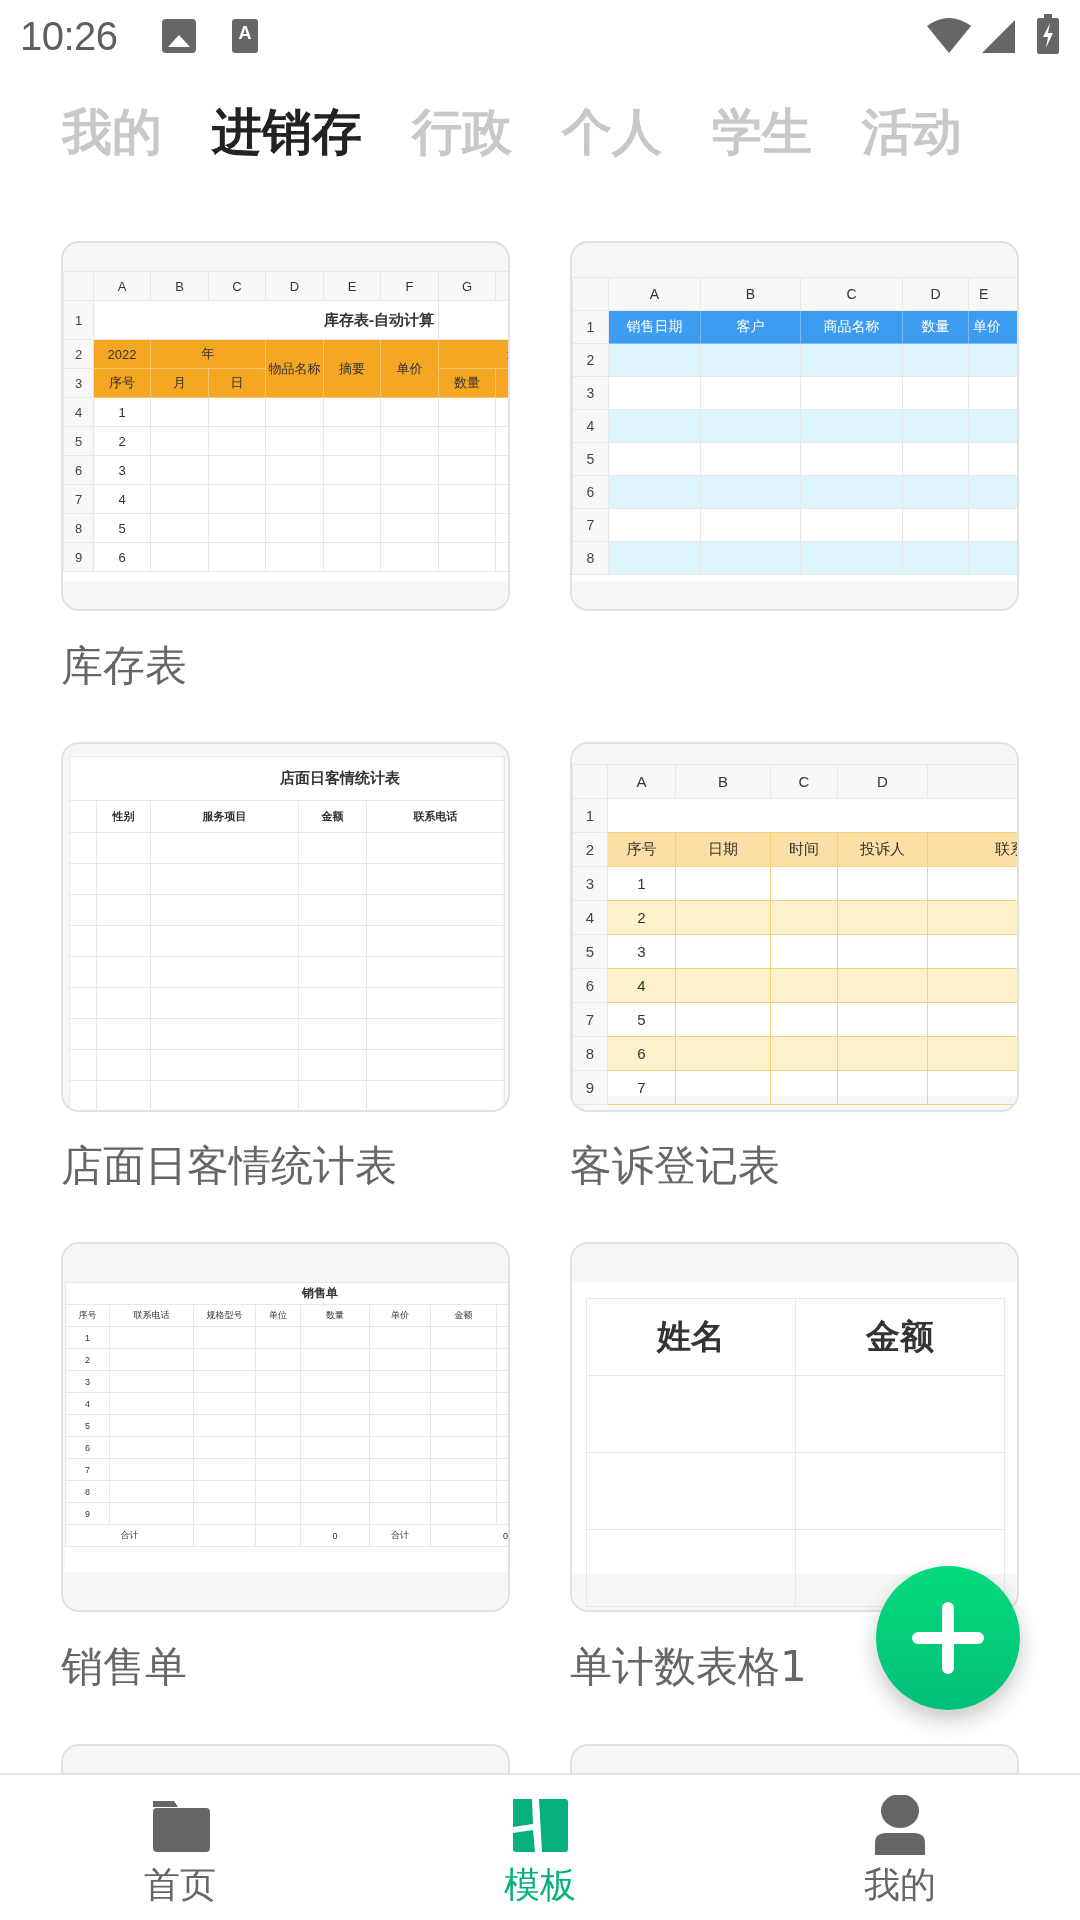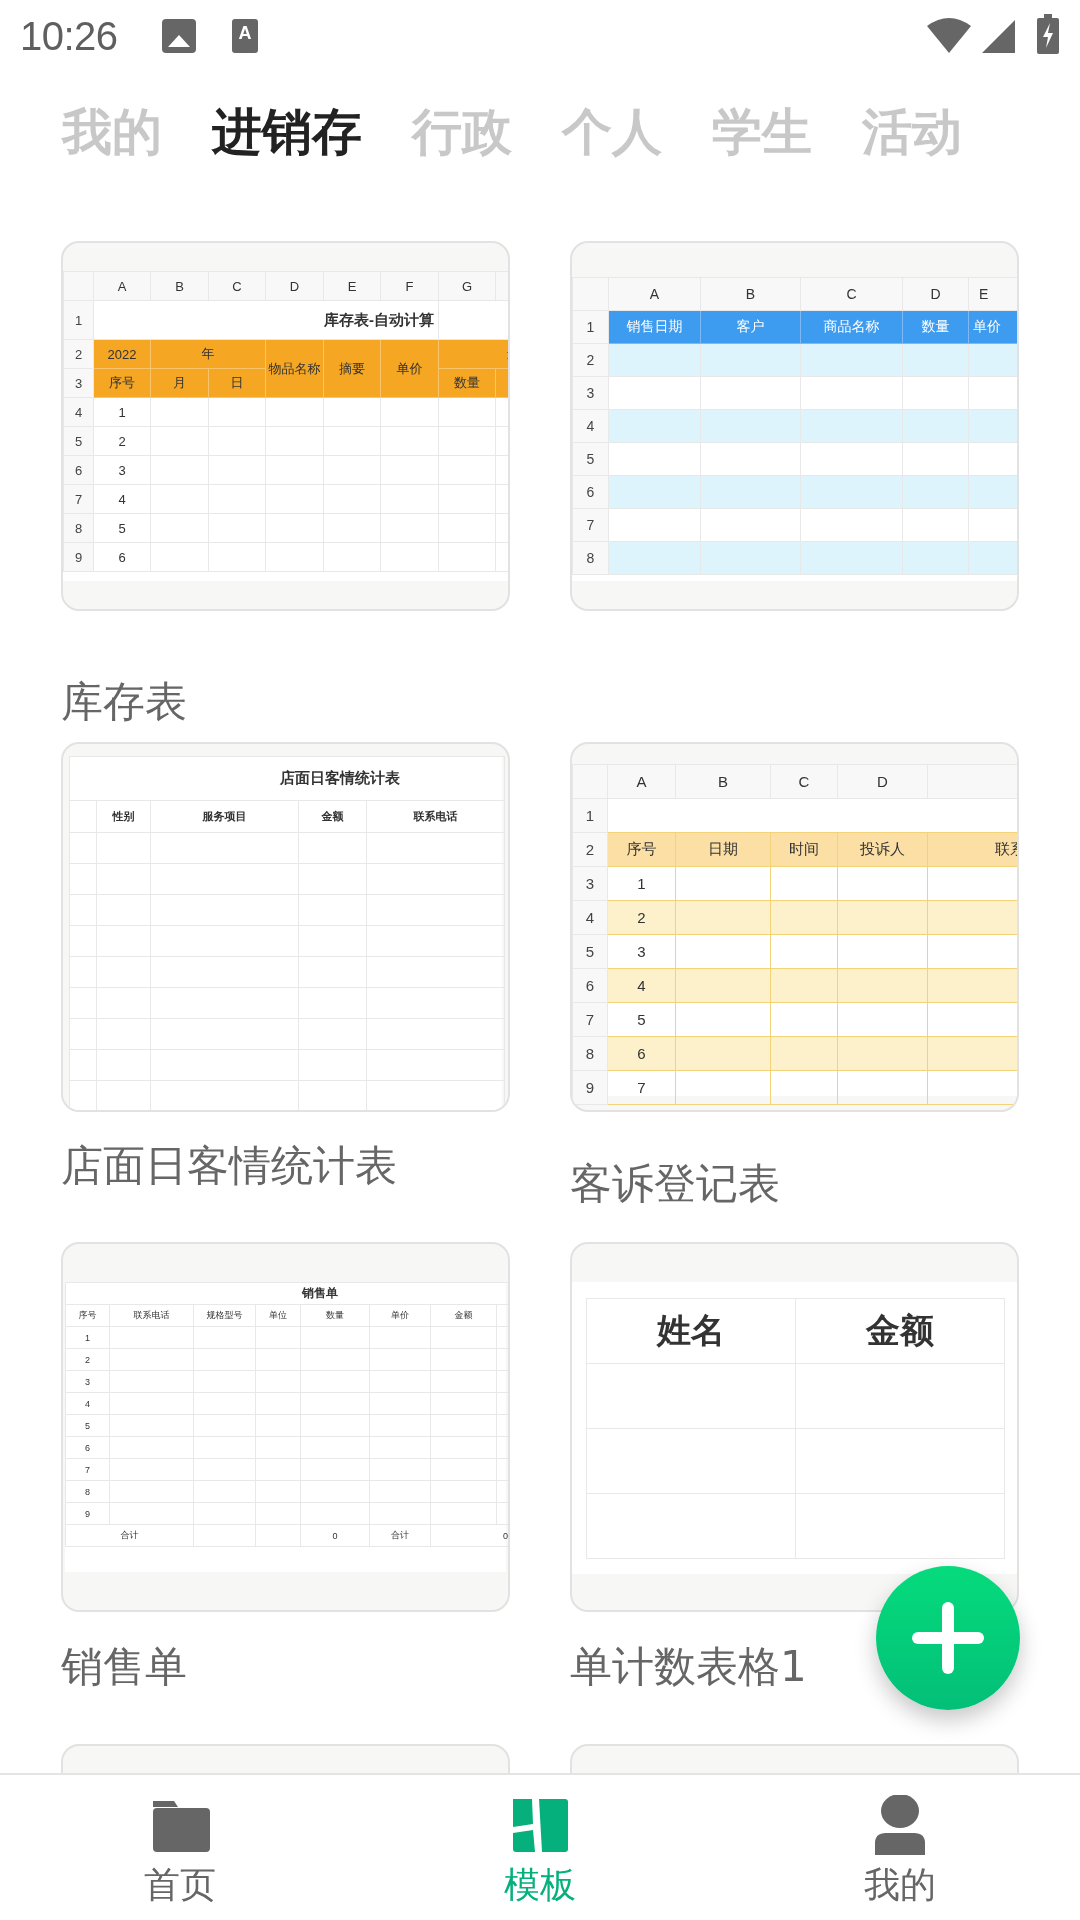--- a/index.html
+++ b/index.html
@@ -53,21 +53,21 @@
   .cmp td { height: 34px; font-size: 15px; }
   .cmp td.y { border-color: #f3d37a; }
   .cmp .hdr { background: #fbdfa4; }
   .cmp .ly td.c { background: #fdf1cc; }
 
   
   .ord td { height: 22px; font-size: 9px; border-color: #e6e6e6; }
   .ord .t { font-weight: bold; font-size: 12px; }
 
   
-  .cnt td { height: 65px; font-size: 34px; font-weight: bold; border: 2px solid #ececec; color: #111; }
+  .cnt td { height: 77px; font-size: 34px; font-weight: bold; border: 2px solid #ececec; color: #111; }
 
   
   .fab { position: absolute; left: 876px; top: 1566px; width: 144px; height: 144px; border-radius: 50%; background: linear-gradient(180deg, #05db7c 0%, #03bf78 100%); box-shadow: 0 10px 22px rgba(0,0,0,0.22); cursor: pointer; z-index: 5; }
   .fab::before, .fab::after { content: ""; position: absolute; background: #fff; border-radius: 6px; }
   .fab::before { left: 36px; top: 66px; width: 72px; height: 12px; }
   .fab::after { left: 66px; top: 36px; width: 12px; height: 72px; }
 
   
   .bottomnav { position: absolute; left: 0; top: 1773px; width: 1080px; height: 147px; background: #fff; border-top: 2px solid #e4e4e4; z-index: 4; }
   .nav-item { position: absolute; top: 0; width: 200px; height: 147px; cursor: pointer; }
@@ -217,21 +217,21 @@
               <td></td>
               <td></td>
               <td></td>
               <td></td>
               <td></td>
             </tr>
       </tbody>
         </table>
     </div>
   </div>
-  <div class="card-label" style="left:61px; top:638px;margin-top:36px;">库存表</div>
+  <div class="card-label" style="left:61px; top:638px;">库存表</div>
 
   <div class="card" style="left:570px; top:241px;">
     <div class="sheet" style="top:34px; height:304px;">
       <table class="ss sal" style="width:460px;">
         <colgroup>
             <col style="width:36px">
             <col style="width:92px">
             <col style="width:100px">
             <col style="width:102px">
             <col style="width:66px">
@@ -490,21 +490,21 @@
               <td class="y">7</td>
               <td class="y"></td>
               <td class="y"></td>
               <td class="y"></td>
               <td class="y"></td>
             </tr>
       </tbody>
         </table>
     </div>
   </div>
-  <div class="card-label" style="left:570px; top:1138px;margin-top:18px;">客诉登记表</div>
+  <div class="card-label" style="left:570px; top:1138px;">客诉登记表</div>
 
   <div class="card" style="left:61px; top:1242px;">
     <div class="sheet" style="top:38px; height:290px; left:2px; right:2px;">
       <table class="ss ord" style="width:445px;">
         <colgroup>
             <col style="width:44px">
             <col style="width:84px">
             <col style="width:62px">
             <col style="width:45px">
             <col style="width:69px">

